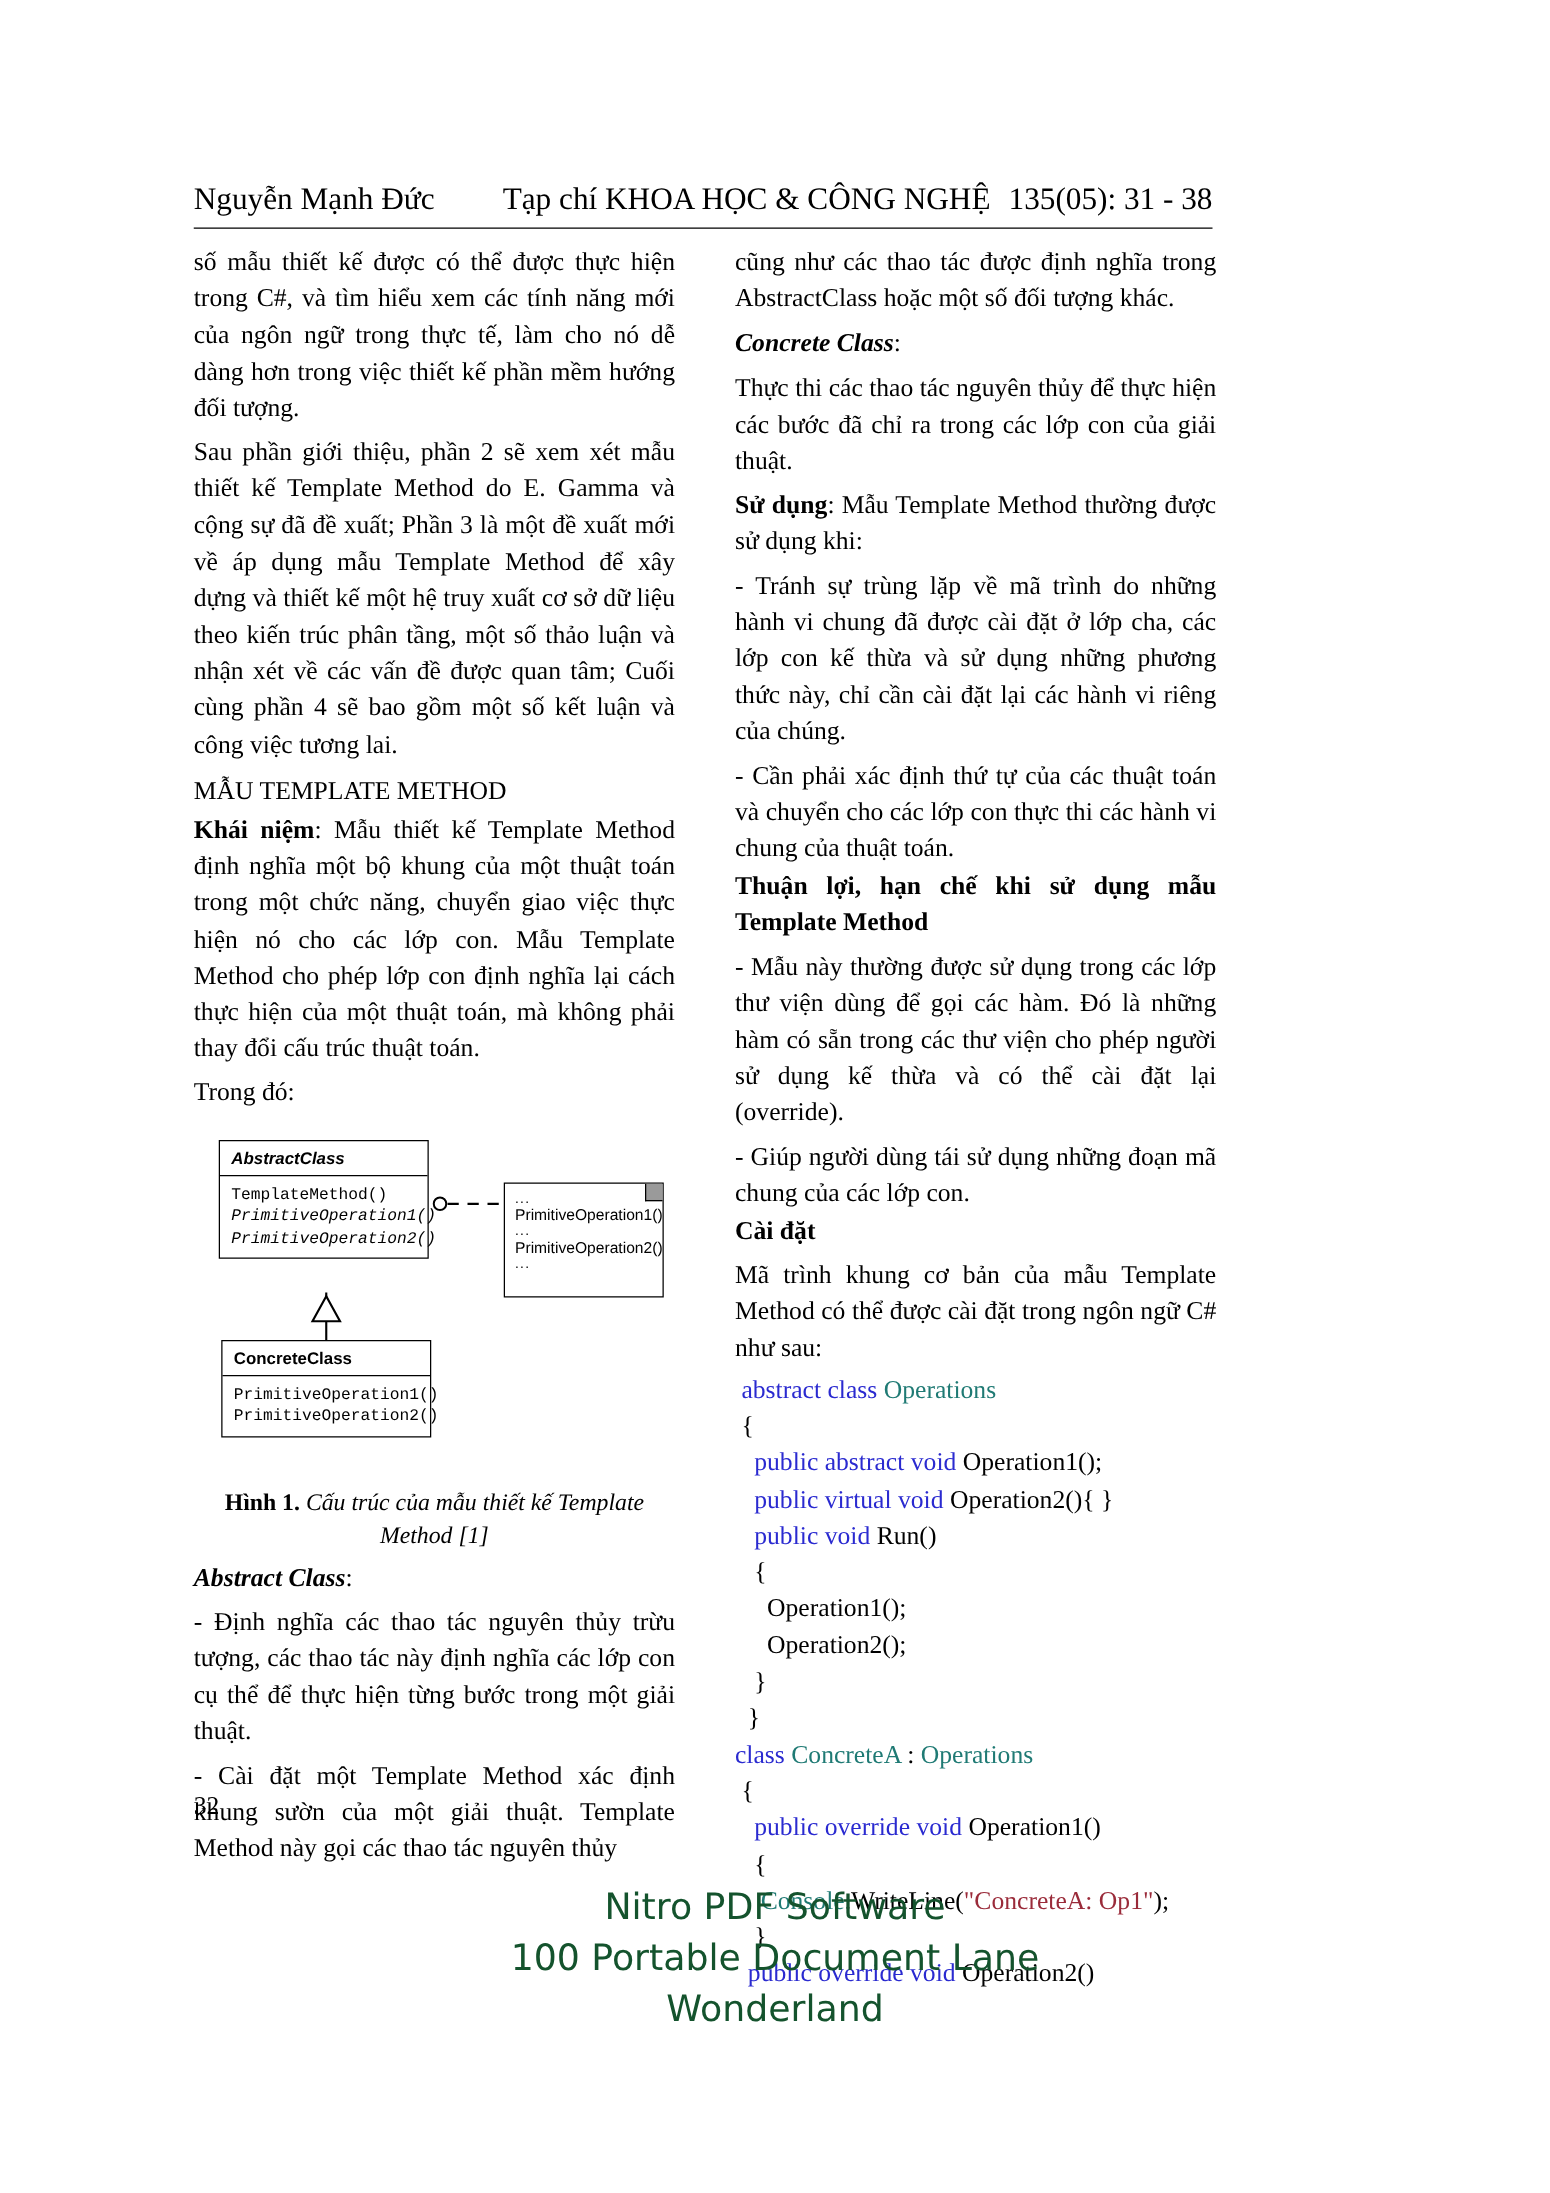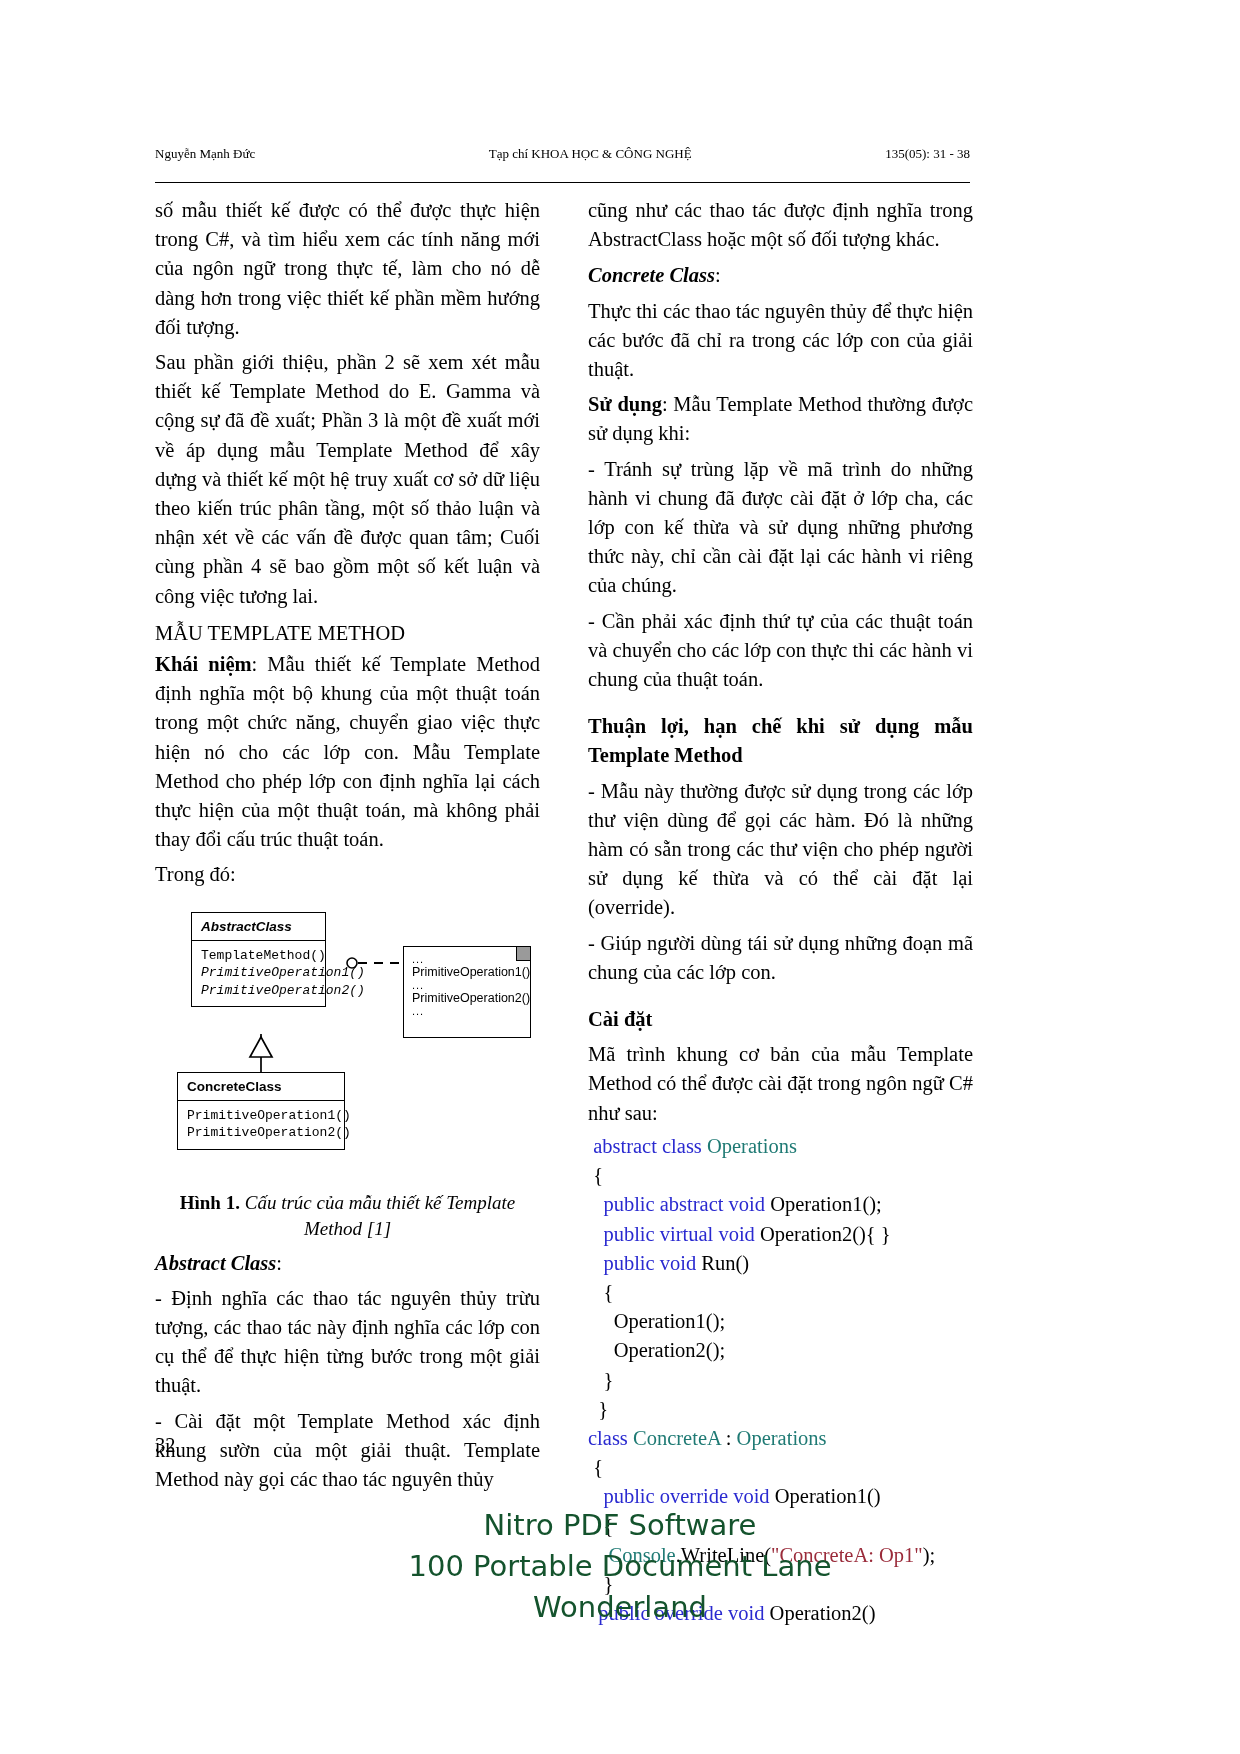--- a/index.html
+++ b/index.html
@@ -19,21 +19,21 @@
 
   
   .runhead {
     position: absolute;
     left: 155px;
     top: 146px;
     width: 815px;
     display: flex;
     justify-content: space-between;
     align-items: flex-start;
-    font-size: 13px;
+    font-size: 25px;
   }
   .runhead .rh-left  { text-align: left; }
   .runhead .rh-mid   { text-align: center; margin-left: 40px; }
   .runhead .rh-right { text-align: right; }
 
   .rule {
     position: absolute;
     left: 155px;
     top: 182px;
     width: 815px;
@@ -69,21 +69,21 @@
   .b  { font-weight: bold; }
 
   h2.section {
     margin: 8px 0 2px 0;
     font-size: 20.5px;
     font-weight: normal;
     line-height: 29.2px;
     text-align: left;
   }
   .subhead {
-    margin: 18px 0 0 0;
+    margin: 1px 0 0 0;
     font-size: 20.5px;
     line-height: 29.2px;
     font-weight: bold;
     text-align: justify;
   }
   .subhead-i {
     margin: 7px 0 0 0;
     font-size: 20.5px;
     line-height: 29.2px;
     font-weight: bold;
@@ -114,21 +114,21 @@
   }
   .uml-title.abstract { font-style: italic; }
   .uml-body {
     padding: 6px 9px 7px 9px;
     font-size: 13px;
     line-height: 17.5px;
     font-family: Liberation Mono, monospace;
   }
   .uml-body .op-abs { font-style: italic; }
 
-  #abstract-class { left: 36px;  top: 8px;   width: 135px; }
+  #abstract-class { left: 20px;  top: 8px;   width: 168px; }
   #concrete-class { left: 22px;  top: 168px; width: 168px; }
 
   .note-box {
     position: absolute;
     left: 248px;
     top: 42px;
     width: 128px;
     height: 92px;
     border: 1.6px solid #000;
     background: #fff;

